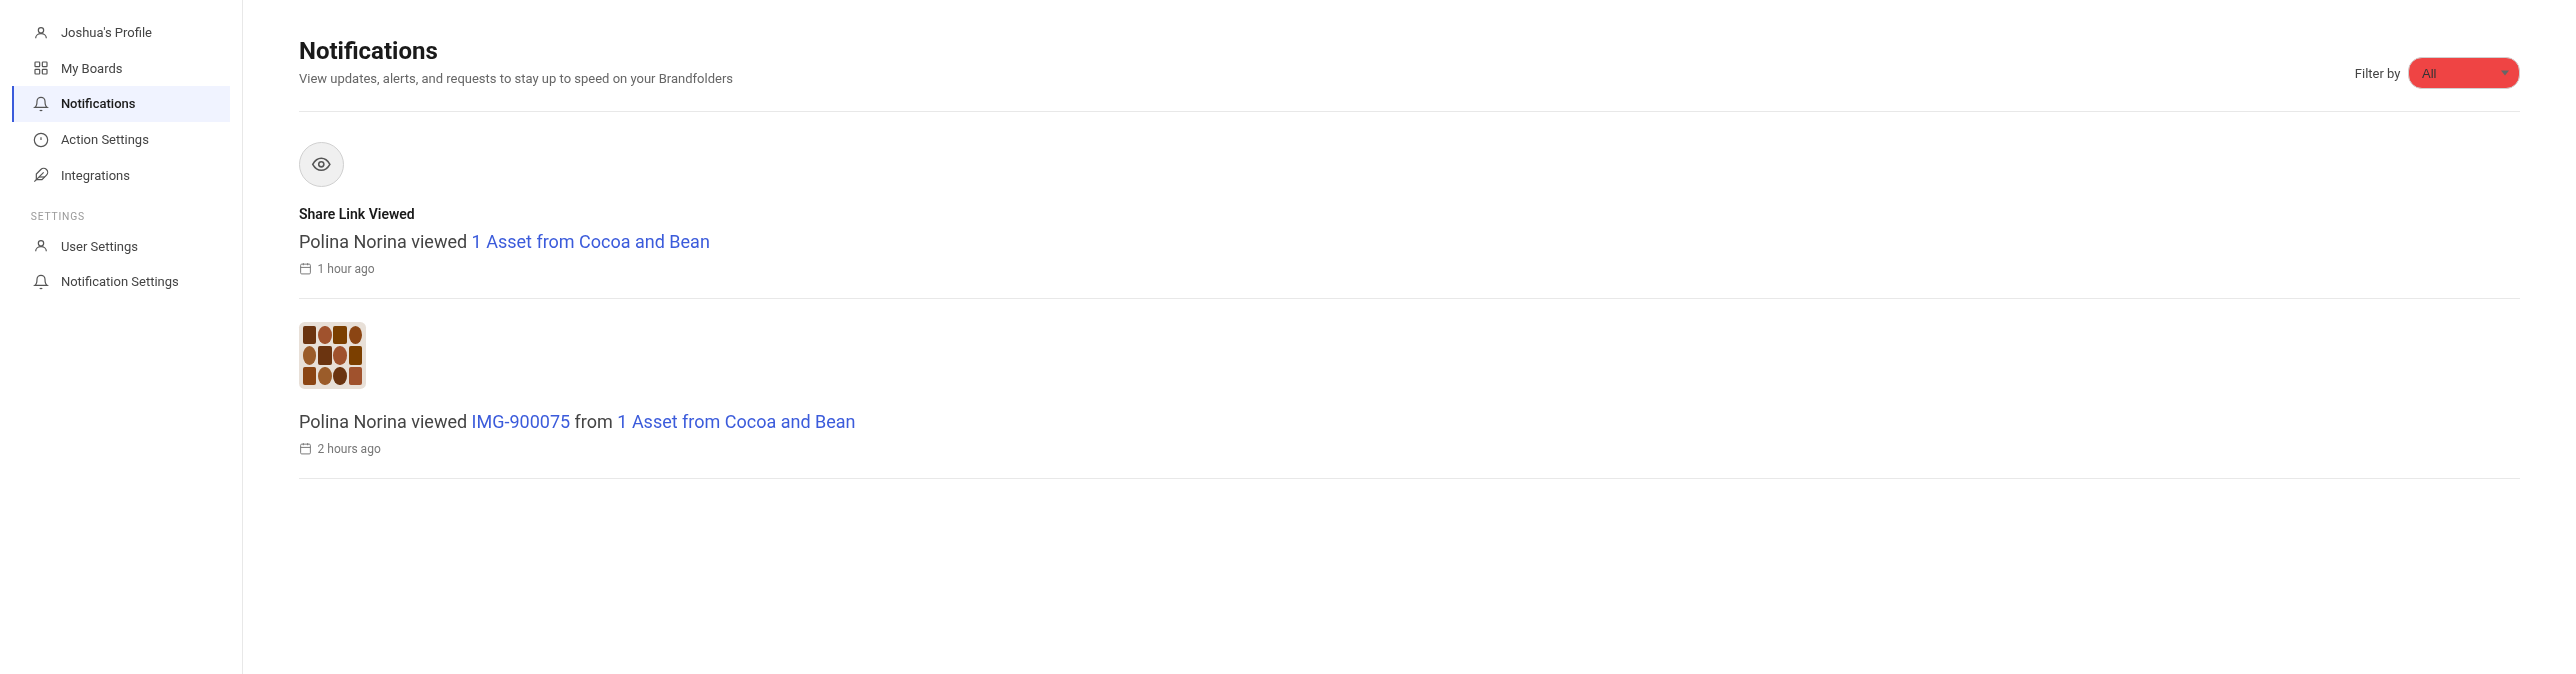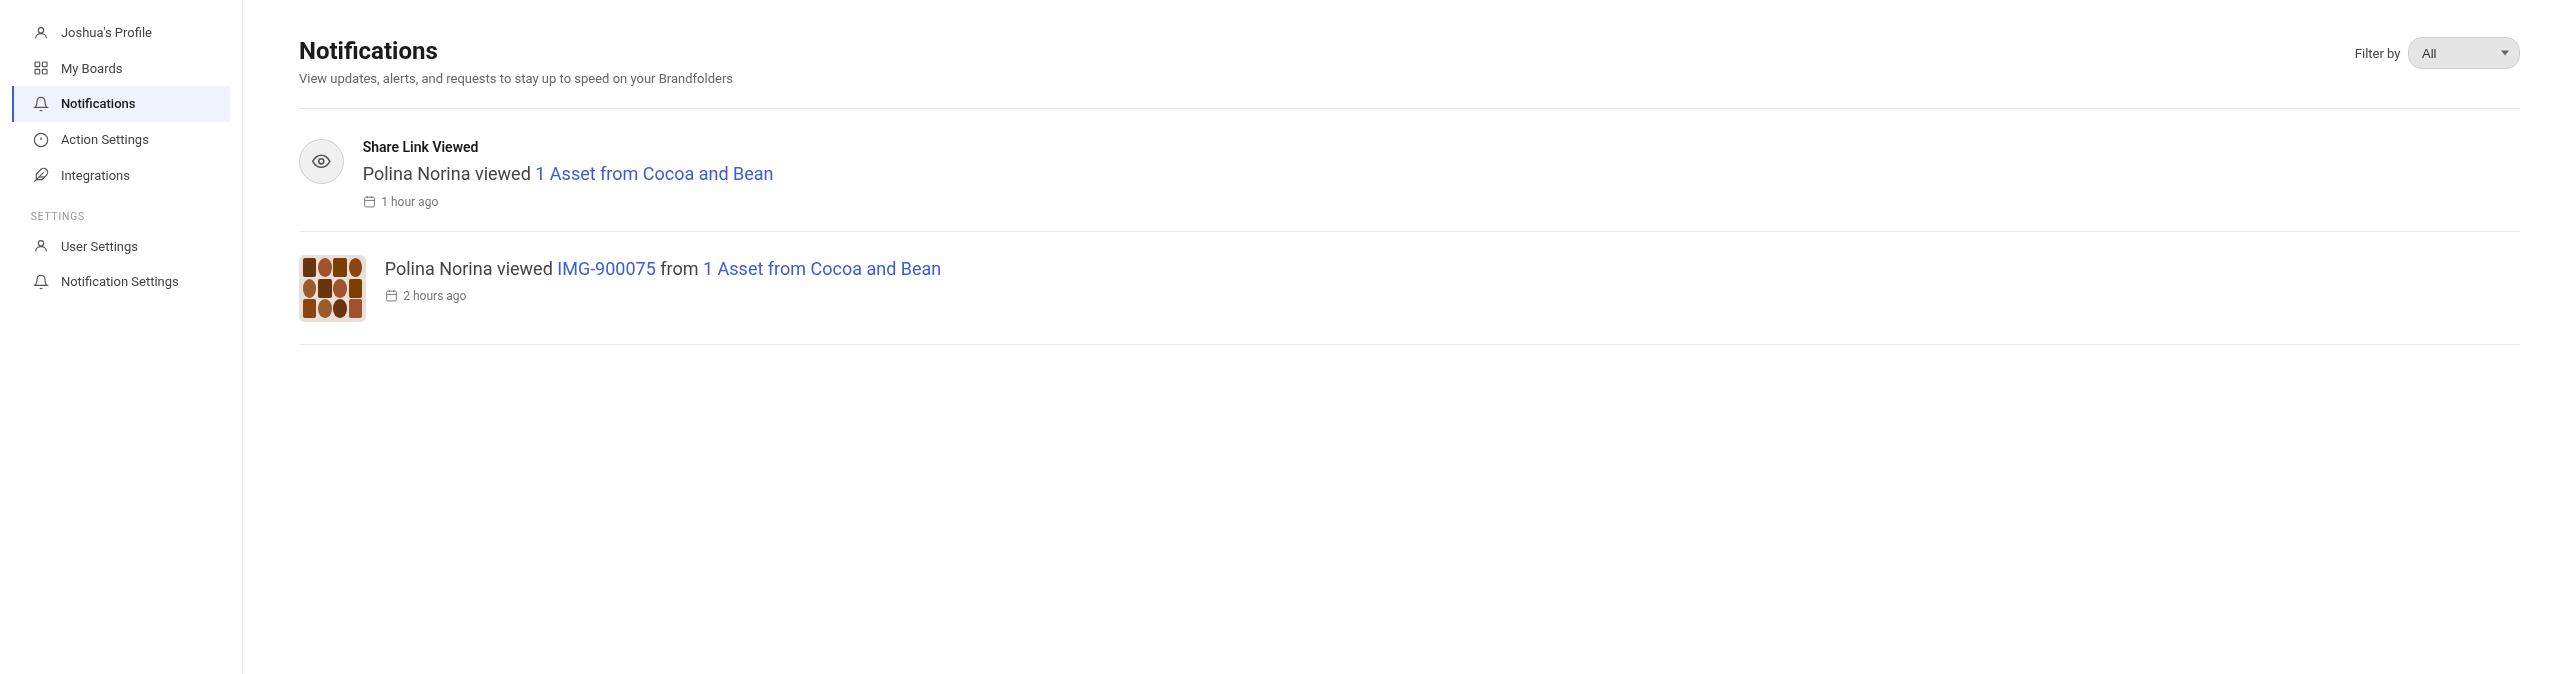--- a/index.html
+++ b/index.html
@@ -94,35 +94,36 @@
 
     .page-subtitle {
       font-size: 13px;
       color: #666;
     }
 
     .filter-container {
       display: flex;
       align-items: center;
       gap: 7.5px;
+      margin-top: 20px;
     }
 
     .filter-label {
       font-size: 13px;
       color: #444;
       white-space: nowrap;
     }
 
     .filter-select {
       border: 0.9px solid #d0d0d0;
       border-radius: 14px;
       padding: 7.5px 34px 7.5px 13px;
       font-size: 13px;
       color: #333;
-      background: #e5e5e5;
+      background: #ef4444;
       appearance: none;
       -webkit-appearance: none;
       cursor: pointer;
       min-width: 112px;
       background-image: none;
       position: relative;
     }
 
     .filter-select-wrapper {
       position: relative;
@@ -153,20 +154,21 @@
     .notification-list {
       margin-top: 7.5px;
     }
 
     .notification-item {
       display: flex;
       align-items: flex-start;
       gap: 18.7px;
       padding: 22.4px 0;
       border-bottom: 0.9px solid #e8e8e8;
+      flex-direction: column;
     }
 
     .notification-icon {
       width: 45px;
       height: 45px;
       border-radius: 50%;
       background: #f0f0f0;
       display: flex;
       align-items: center;
       justify-content: center;

